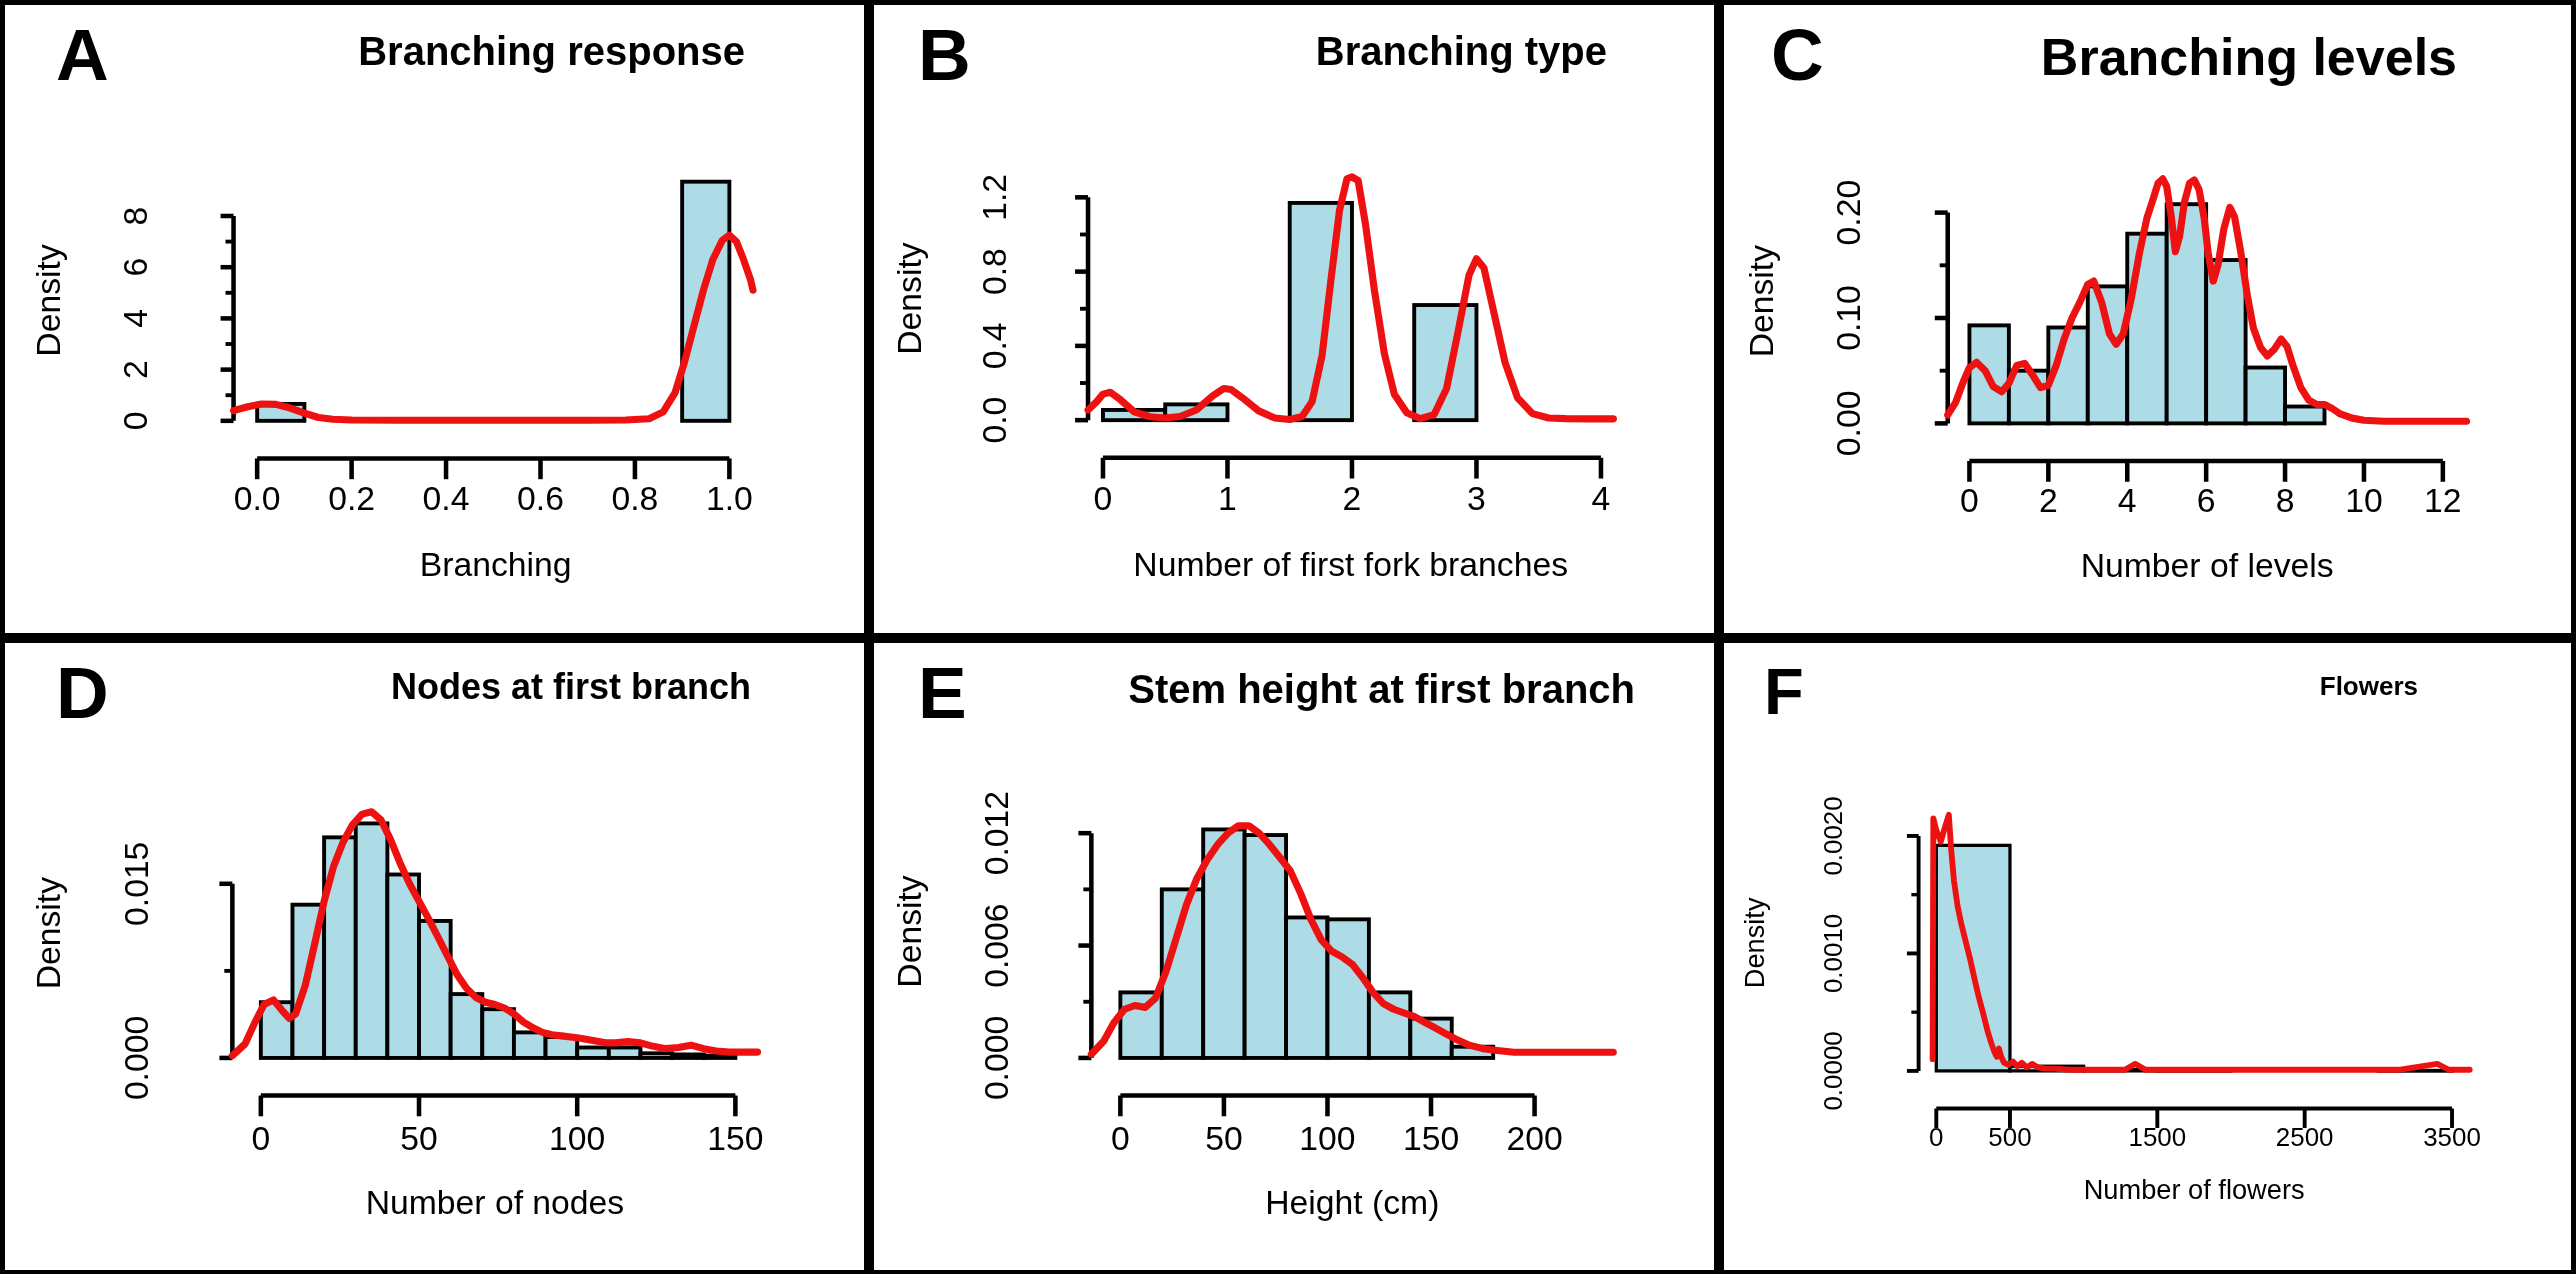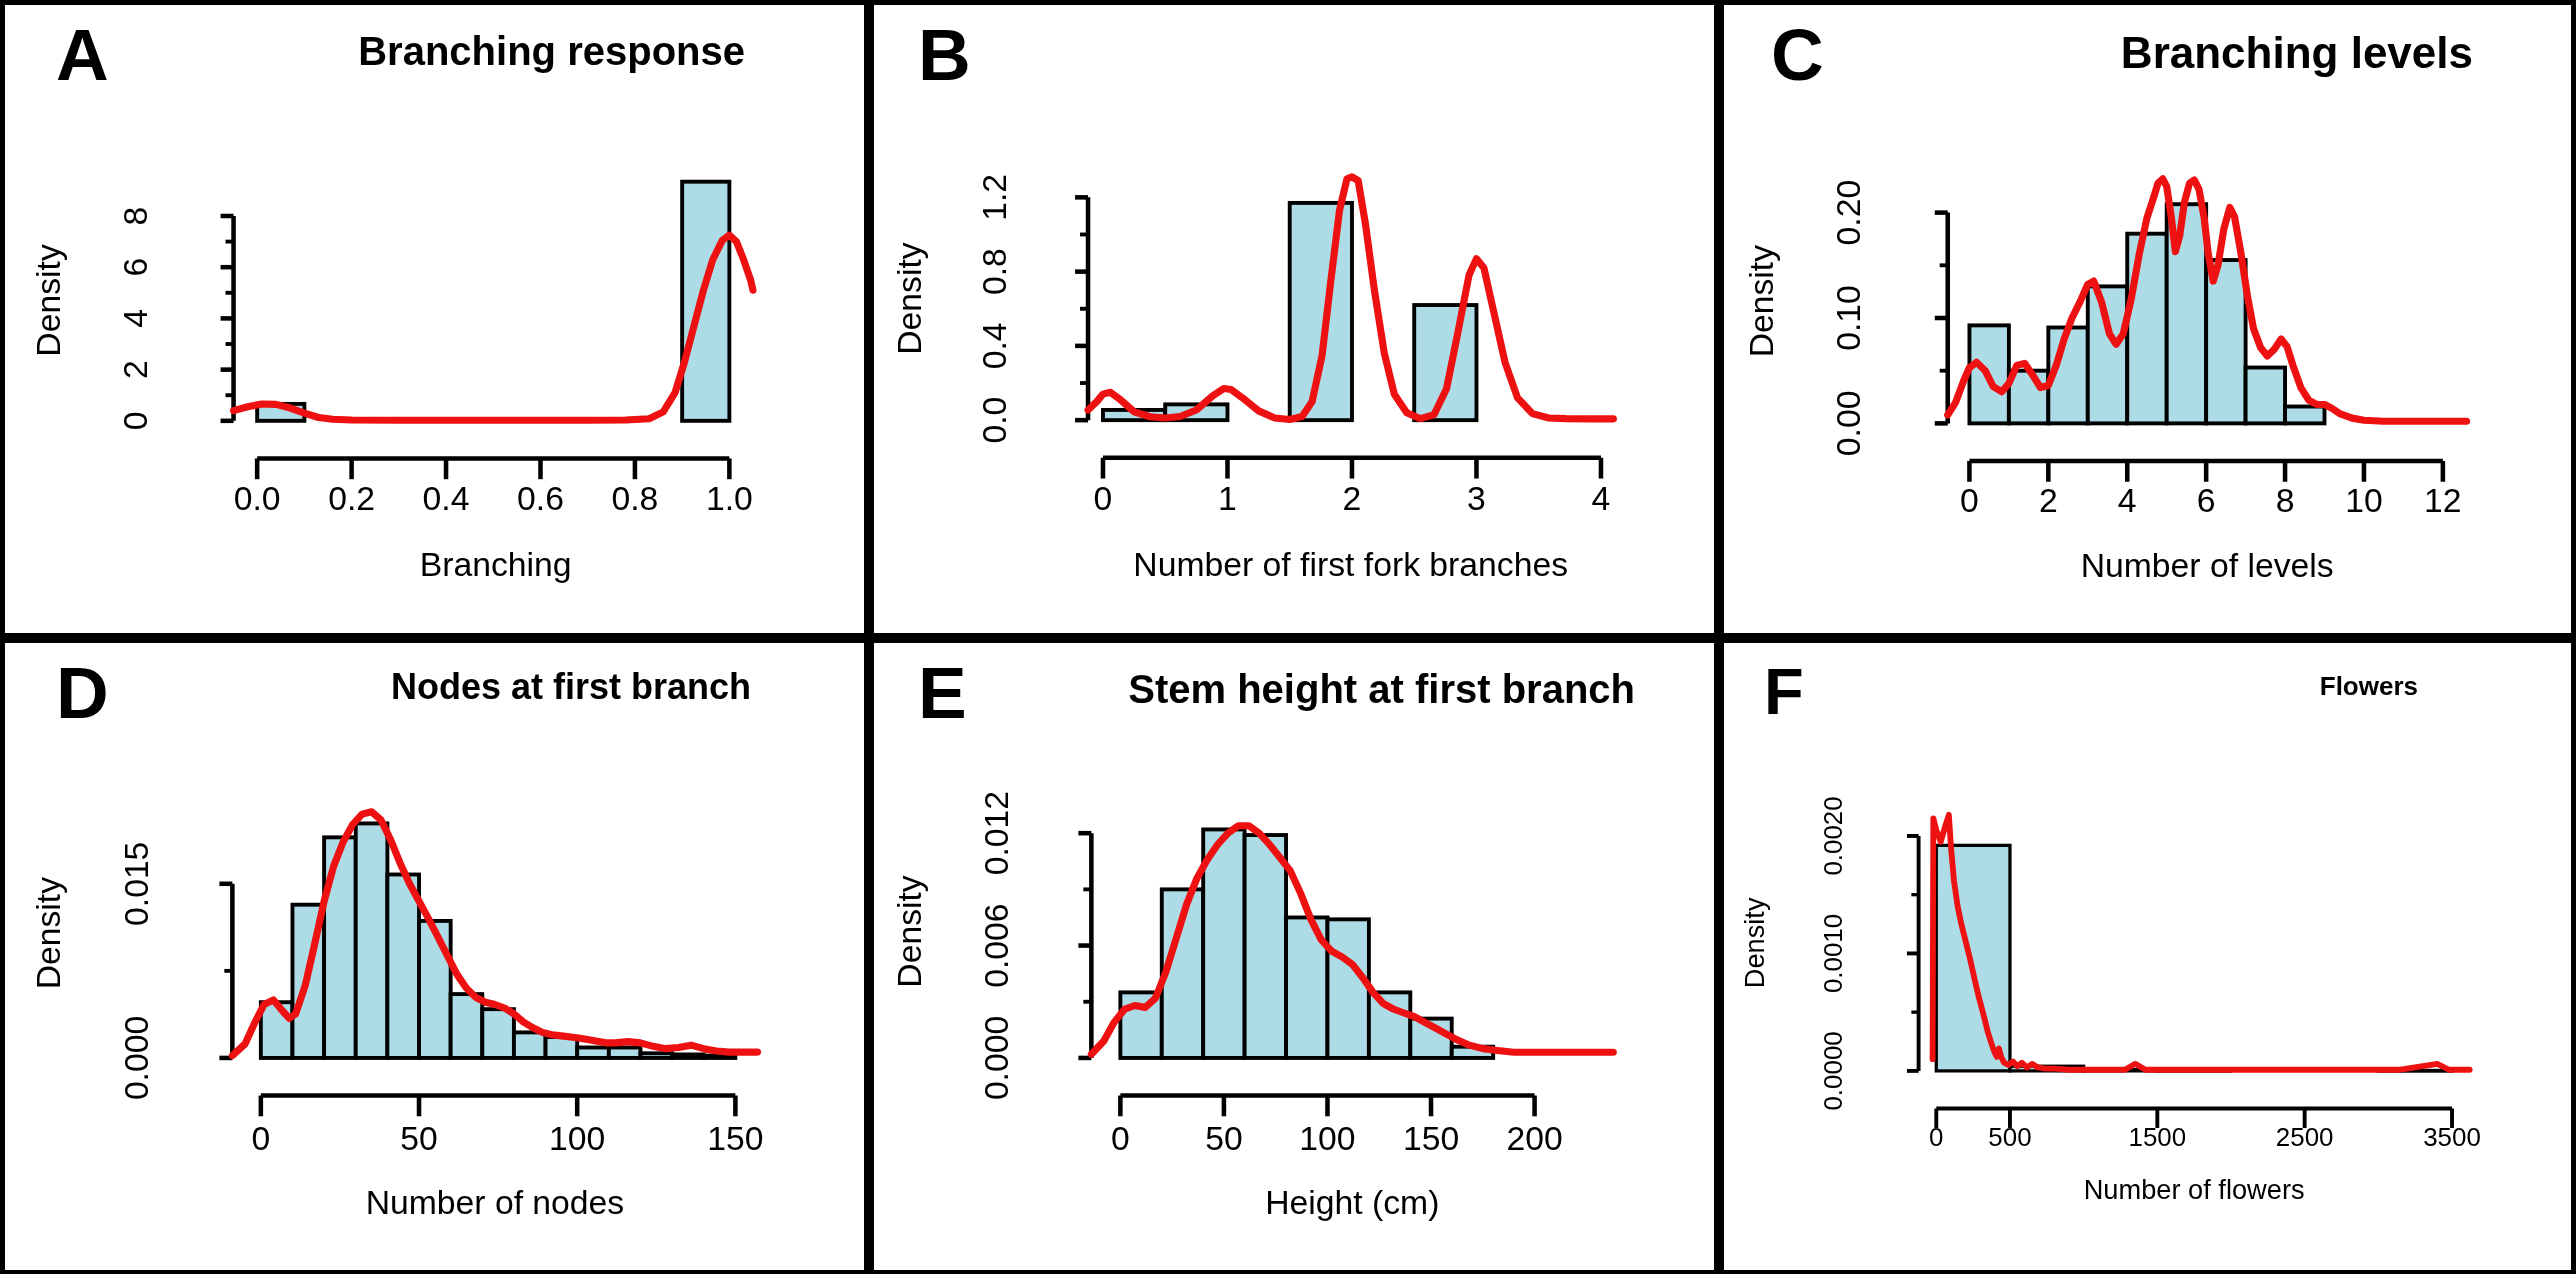--- a/index.html
+++ b/index.html
@@ -62,20 +62,21 @@
           <path d="M 352.0 625.2 L 373.8 619.3 L 395.7 615.0 L 417.5 615.7 L 439.4 621.3 L 461.2 629.2 L 483.0 635.9 L 504.9 638.6 L 534.0 639.8 L 606.8 640.2 L 679.6 640.2 L 752.4 640.2 L 825.2 640.2 L 897.9 640.2 L 956.2 639.8 L 992.6 637.8 L 1014.4 627.2 L 1032.6 597.6 L 1047.2 550.2 L 1061.7 495.0 L 1076.3 439.7 L 1090.8 392.4 L 1105.4 362.8 L 1116.3 354.9 L 1127.2 364.7 L 1138.2 392.4 L 1149.1 423.9 L 1152.7 439.7" stroke="#EE1111" stroke-width="11" fill="none" stroke-linejoin="round" stroke-linecap="round"></path>
           <text x="70" y="455.5" font-size="52" text-anchor="middle" transform="rotate(-90 70 455.5)" fill="#000" class="ylabtxt" dominant-baseline="middle">Density</text>
           <text x="756" y="880" font-size="52" text-anchor="middle" fill="#000" class="xlabtxt">Branching</text>
         </svg>
     </div>
   </div>
 
   <div class="panel">
     <div class="panel-inner">
       <div class="panel-letter" style="left:44px;top:13px;font-size:73px;">B</div>
+      <div class="panel-title" style="left:84px;top:26px;width:649px;font-size:40px;">Branching type</div>
       <svg id="svg-B" width="838" height="626" style="left:0;top:0;" viewBox="0 0 1292 965">
           <g>
             <rect x="353.0331753554502" y="624.2557251908397" width="95.97156398104266" height="15.744274809160288" fill="#ADDCE7" stroke="#000000" stroke-width="6"></rect>
             <rect x="449.0047393364929" y="615.6679389312977" width="95.97156398104266" height="24.332061068702274" fill="#ADDCE7" stroke="#000000" stroke-width="6"></rect>
             <rect x="640.9478672985782" y="305.0763358778626" width="95.97156398104278" height="334.9236641221374" fill="#ADDCE7" stroke="#000000" stroke-width="6"></rect>
             <rect x="832.8909952606637" y="462.51908396946567" width="95.97156398104255" height="177.48091603053433" fill="#ADDCE7" stroke="#000000" stroke-width="6"></rect>
           </g>
           <g>
             <path d="M 330 296.48854961832063 L 330 640" stroke="#000" stroke-width="7" fill="none"></path>
             <path d="M 310 640 L 330 640" stroke="#000" stroke-width="7" fill="none"></path>
@@ -104,21 +105,21 @@
           <path d="M 330.0 624.3 L 343.4 611.4 L 353.0 599.9 L 364.5 597.1 L 379.9 608.5 L 401.0 627.1 L 426.0 634.8 L 449.0 636.6 L 472.0 634.3 L 497.0 624.3 L 521.9 602.8 L 539.2 591.3 L 550.7 592.8 L 568.0 605.6 L 593.0 625.7 L 617.9 636.6 L 640.9 638.9 L 660.1 634.3 L 675.5 611.4 L 690.9 539.8 L 704.3 425.3 L 717.7 316.5 L 729.2 267.9 L 736.9 265.0 L 746.5 270.7 L 758.0 339.4 L 771.5 439.6 L 786.8 536.9 L 802.2 599.9 L 821.4 628.5 L 842.5 637.7 L 863.6 631.4 L 882.8 591.3 L 900.1 505.5 L 917.3 416.7 L 928.9 391.0 L 940.4 405.3 L 955.7 474.0 L 973.0 551.3 L 992.2 605.6 L 1015.2 630.0 L 1040.2 636.6 L 1067.1 637.7 L 1101.6 638.0 L 1140.0 638.0" stroke="#EE1111" stroke-width="11" fill="none" stroke-linejoin="round" stroke-linecap="round"></path>
           <text x="58" y="452.5" font-size="52" text-anchor="middle" transform="rotate(-90 58 452.5)" fill="#000" class="ylabtxt" dominant-baseline="middle">Density</text>
           <text x="735" y="880" font-size="52" text-anchor="middle" fill="#000" class="xlabtxt">Number of first fork branches</text>
         </svg>
     </div>
   </div>
 
   <div class="panel">
     <div class="panel-inner">
       <div class="panel-letter" style="left:47px;top:13px;font-size:73px;">C</div>
-      <div class="panel-title" style="left:100px;top:26px;width:649px;font-size:44px;">Branching levels</div>
+      <div class="panel-title" style="left:84px;top:26px;width:649px;font-size:52px;">Branching levels</div>
       <svg id="svg-C" width="845" height="626" style="left:0;top:0;" viewBox="0 0 1303 965">
           <g>
             <rect x="378.4600760456274" y="493.875" width="60.83650190114065" height="151.125" fill="#ADDCE7" stroke="#000000" stroke-width="6"></rect>
             <rect x="439.296577946768" y="563.75" width="60.83650190114071" height="81.25" fill="#ADDCE7" stroke="#000000" stroke-width="6"></rect>
             <rect x="500.13307984790873" y="497.125" width="60.83650190114071" height="147.875" fill="#ADDCE7" stroke="#000000" stroke-width="6"></rect>
             <rect x="560.9695817490494" y="433.75" width="60.83650190114065" height="211.25" fill="#ADDCE7" stroke="#000000" stroke-width="6"></rect>
             <rect x="621.8060836501901" y="352.50000000000006" width="60.83650190114065" height="292.49999999999994" fill="#ADDCE7" stroke="#000000" stroke-width="6"></rect>
             <rect x="682.6425855513307" y="307.00000000000006" width="60.836501901140764" height="337.99999999999994" fill="#ADDCE7" stroke="#000000" stroke-width="6"></rect>
             <rect x="743.4790874524715" y="393.125" width="60.836501901140764" height="251.875" fill="#ADDCE7" stroke="#000000" stroke-width="6"></rect>
             <rect x="804.3155893536123" y="558.875" width="60.83650190114054" height="86.125" fill="#ADDCE7" stroke="#000000" stroke-width="6"></rect>

